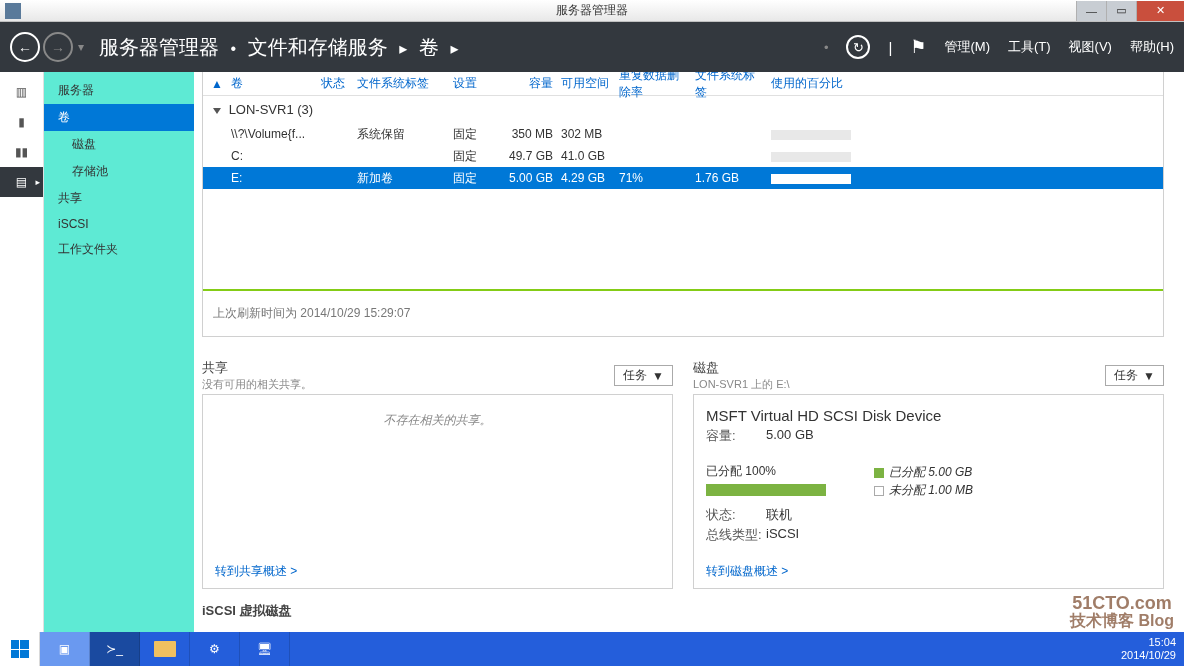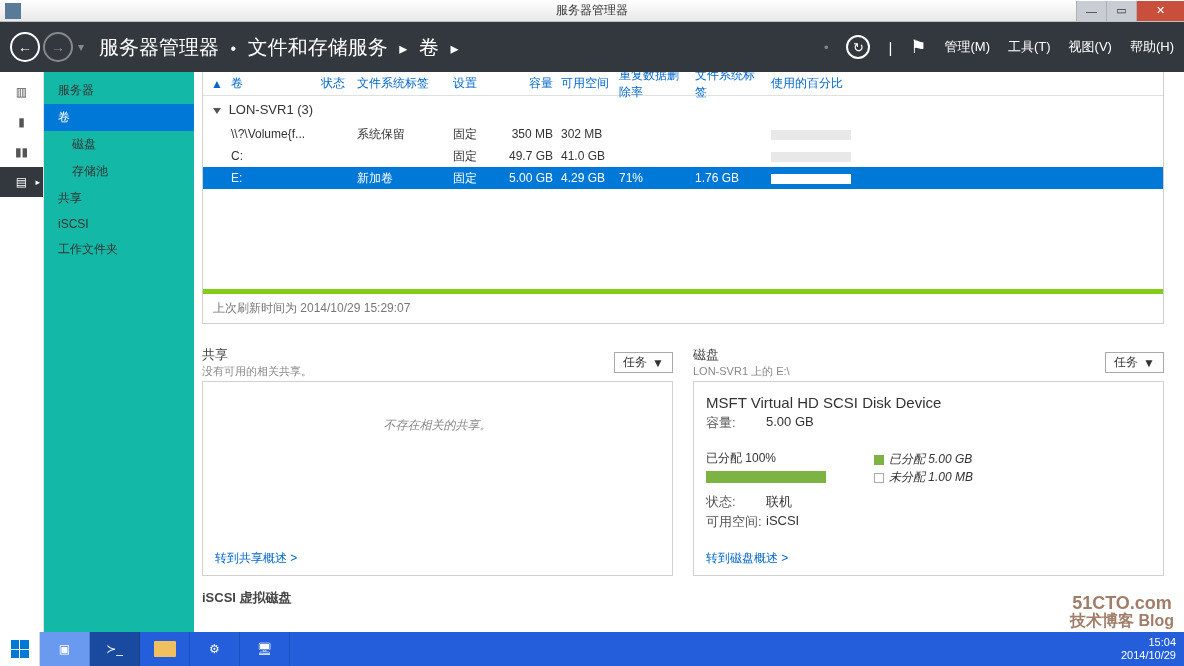--- a/index.html
+++ b/index.html
@@ -17,46 +17,46 @@
 .navbtn.fwd{border-color:#888;color:#888;}
 .toolbar .breadcrumb{font-size:20px;margin-left:15px;}
 .toolbar .sep{margin:0 6px;font-size:16px;}
 .toolbar-right{margin-left:auto;display:flex;align-items:center;gap:18px;font-size:13px;}
 .tb-icon{width:24px;height:24px;display:flex;align-items:center;justify-content:center;border:2px solid #fff;border-radius:50%;font-size:13px;}
 .content{display:flex;height:560px;}
 .iconbar{width:44px;background:#fff;border-right:1px solid #e0e0e0;padding-top:5px;}
 .iconbar-item{height:30px;display:flex;align-items:center;justify-content:center;color:#555;position:relative;}
 .iconbar-item.active{background:#33383e;color:#fff;}
 .iconbar-item.active::after{content:"▸";position:absolute;right:3px;font-size:9px;}
-.sidebar{width:150px;background:#14b8a6;padding-top:5px;}
+.sidebar{width:150px;background:#5eead4;padding-top:5px;}
 .sidebar-item{padding:5px 10px 5px 14px;cursor:pointer;color:#333;}
 .sidebar-item.selected{background:#0078d7;color:#fff;}
 .sidebar-item.sub{padding-left:28px;}
 .main{flex:1;padding:0 20px 10px 8px;overflow:auto;}
 .volpanel{border:1px solid #d0d0d0;border-top:none;}
 .thead{display:flex;align-items:center;height:24px;border-bottom:1px solid #e0e0e0;font-size:12px;color:#0066cc;padding:0 4px;}
 .thead .sorticon{width:20px;text-align:center;color:#0066cc;}
 .th{padding:0 4px;}
 .group-row{padding:6px 10px;font-size:13px;}
 .group-row .tri{display:inline-block;width:0;height:0;border-left:4px solid transparent;border-right:4px solid transparent;border-top:6px solid #555;margin-right:4px;vertical-align:middle;}
 .row{display:flex;align-items:center;height:22px;padding:0 4px;}
 .row.selected{background:#0078d7;color:#fff;}
 .cell{padding:0 4px;overflow:hidden;white-space:nowrap;text-overflow:ellipsis;}
 .usage-bar{width:80px;height:10px;background:#e8e8e8;display:inline-block;position:relative;vertical-align:middle;}
 .usage-fill{height:100%;background:#7cb342;}
 .row.selected .usage-bar{background:#fff;}
-.footer-bar{padding:6px 10px;color:#777;border-top:5px solid #84cc16;font-size:12px;}
+.footer-bar{padding:14px 10px;color:#777;border-top:2px solid #84cc16;font-size:12px;}
 .lower{display:flex;gap:20px;margin-top:22px;}
 .panel{flex:1;}
 .panel-head{display:flex;align-items:center;margin-bottom:2px;}
 .panel-title{font-size:13px;color:#444;}
 .panel-sub{font-size:11px;color:#888;}
 .tasks-btn{margin-left:auto;border:1px solid #aaa;padding:1px 8px;font-size:12px;display:flex;align-items:center;gap:5px;}
 .panel-body{border:1px solid #d0d0d0;height:195px;padding:12px;position:relative;}
-.empty{text-align:center;color:#888;font-style:italic;margin-top:23px;}
+.empty{text-align:center;color:#888;font-style:italic;margin-top:5px;}
 .link-bottom{position:absolute;bottom:8px;left:12px;color:#0066cc;font-size:12px;}
 .disk-title{font-size:15px;color:#333;margin-bottom:3px;}
 .disk-row{display:flex;font-size:13px;margin-bottom:2px;}
 .disk-row .lbl{width:60px;color:#555;}
 .alloc-bar{width:120px;height:12px;background:#7cb342;margin:4px 0 10px 0;}
 .legend{font-size:12px;line-height:18px;font-style:italic;}
 .legend .sq{display:inline-block;width:10px;height:10px;background:#7cb342;margin-right:5px;vertical-align:middle;}
 .legend .sq.empty-sq{background:#fff;border:1px solid #aaa;}
 .iscsi-title{font-size:13px;color:#444;margin-top:13px;}
 .taskbar{position:absolute;bottom:0;left:0;right:0;height:34px;background:#245edb;display:flex;align-items:center;}
@@ -225,21 +225,21 @@
           </div>
           <div style="display:flex;gap:48px;margin-top:18px">
             <div>
               <div>已分配 100%</div>
               <div class="alloc-bar"></div>
               <div class="disk-row">
                   <span class="lbl">状态:</span>
                   <span>联机</span>
                 </div>
               <div class="disk-row">
-                  <span class="lbl">可用空间:</span>
+                  <span class="lbl">总线类型:</span>
                   <span>iSCSI</span>
                 </div>
             </div>
             <div class="legend">
               <div><span class="sq"></span><span>已分配 5.00 GB</span></div>
               <div><span class="sq empty-sq"></span><span>未分配 1.00 MB</span></div>
             </div>
           </div>
           <a class="link-bottom">转到磁盘概述 &gt;</a>
         </div>

